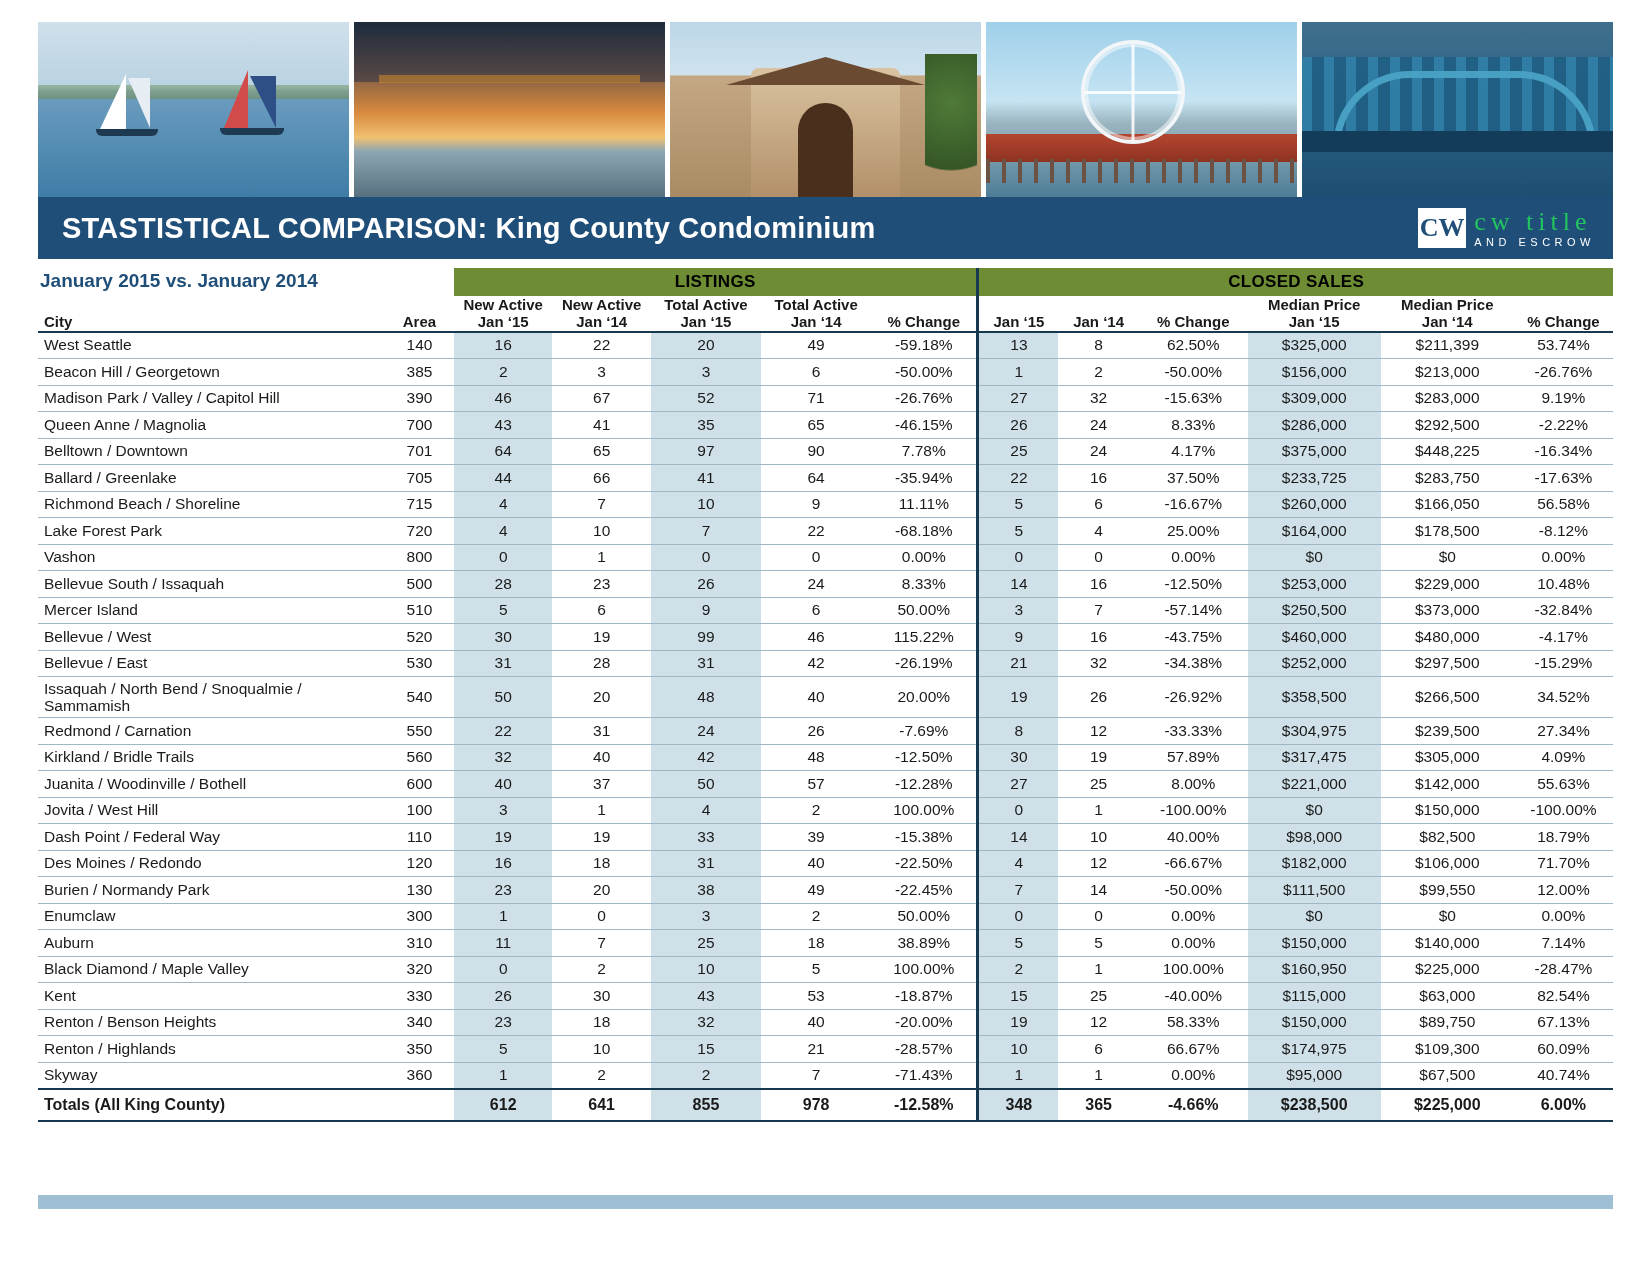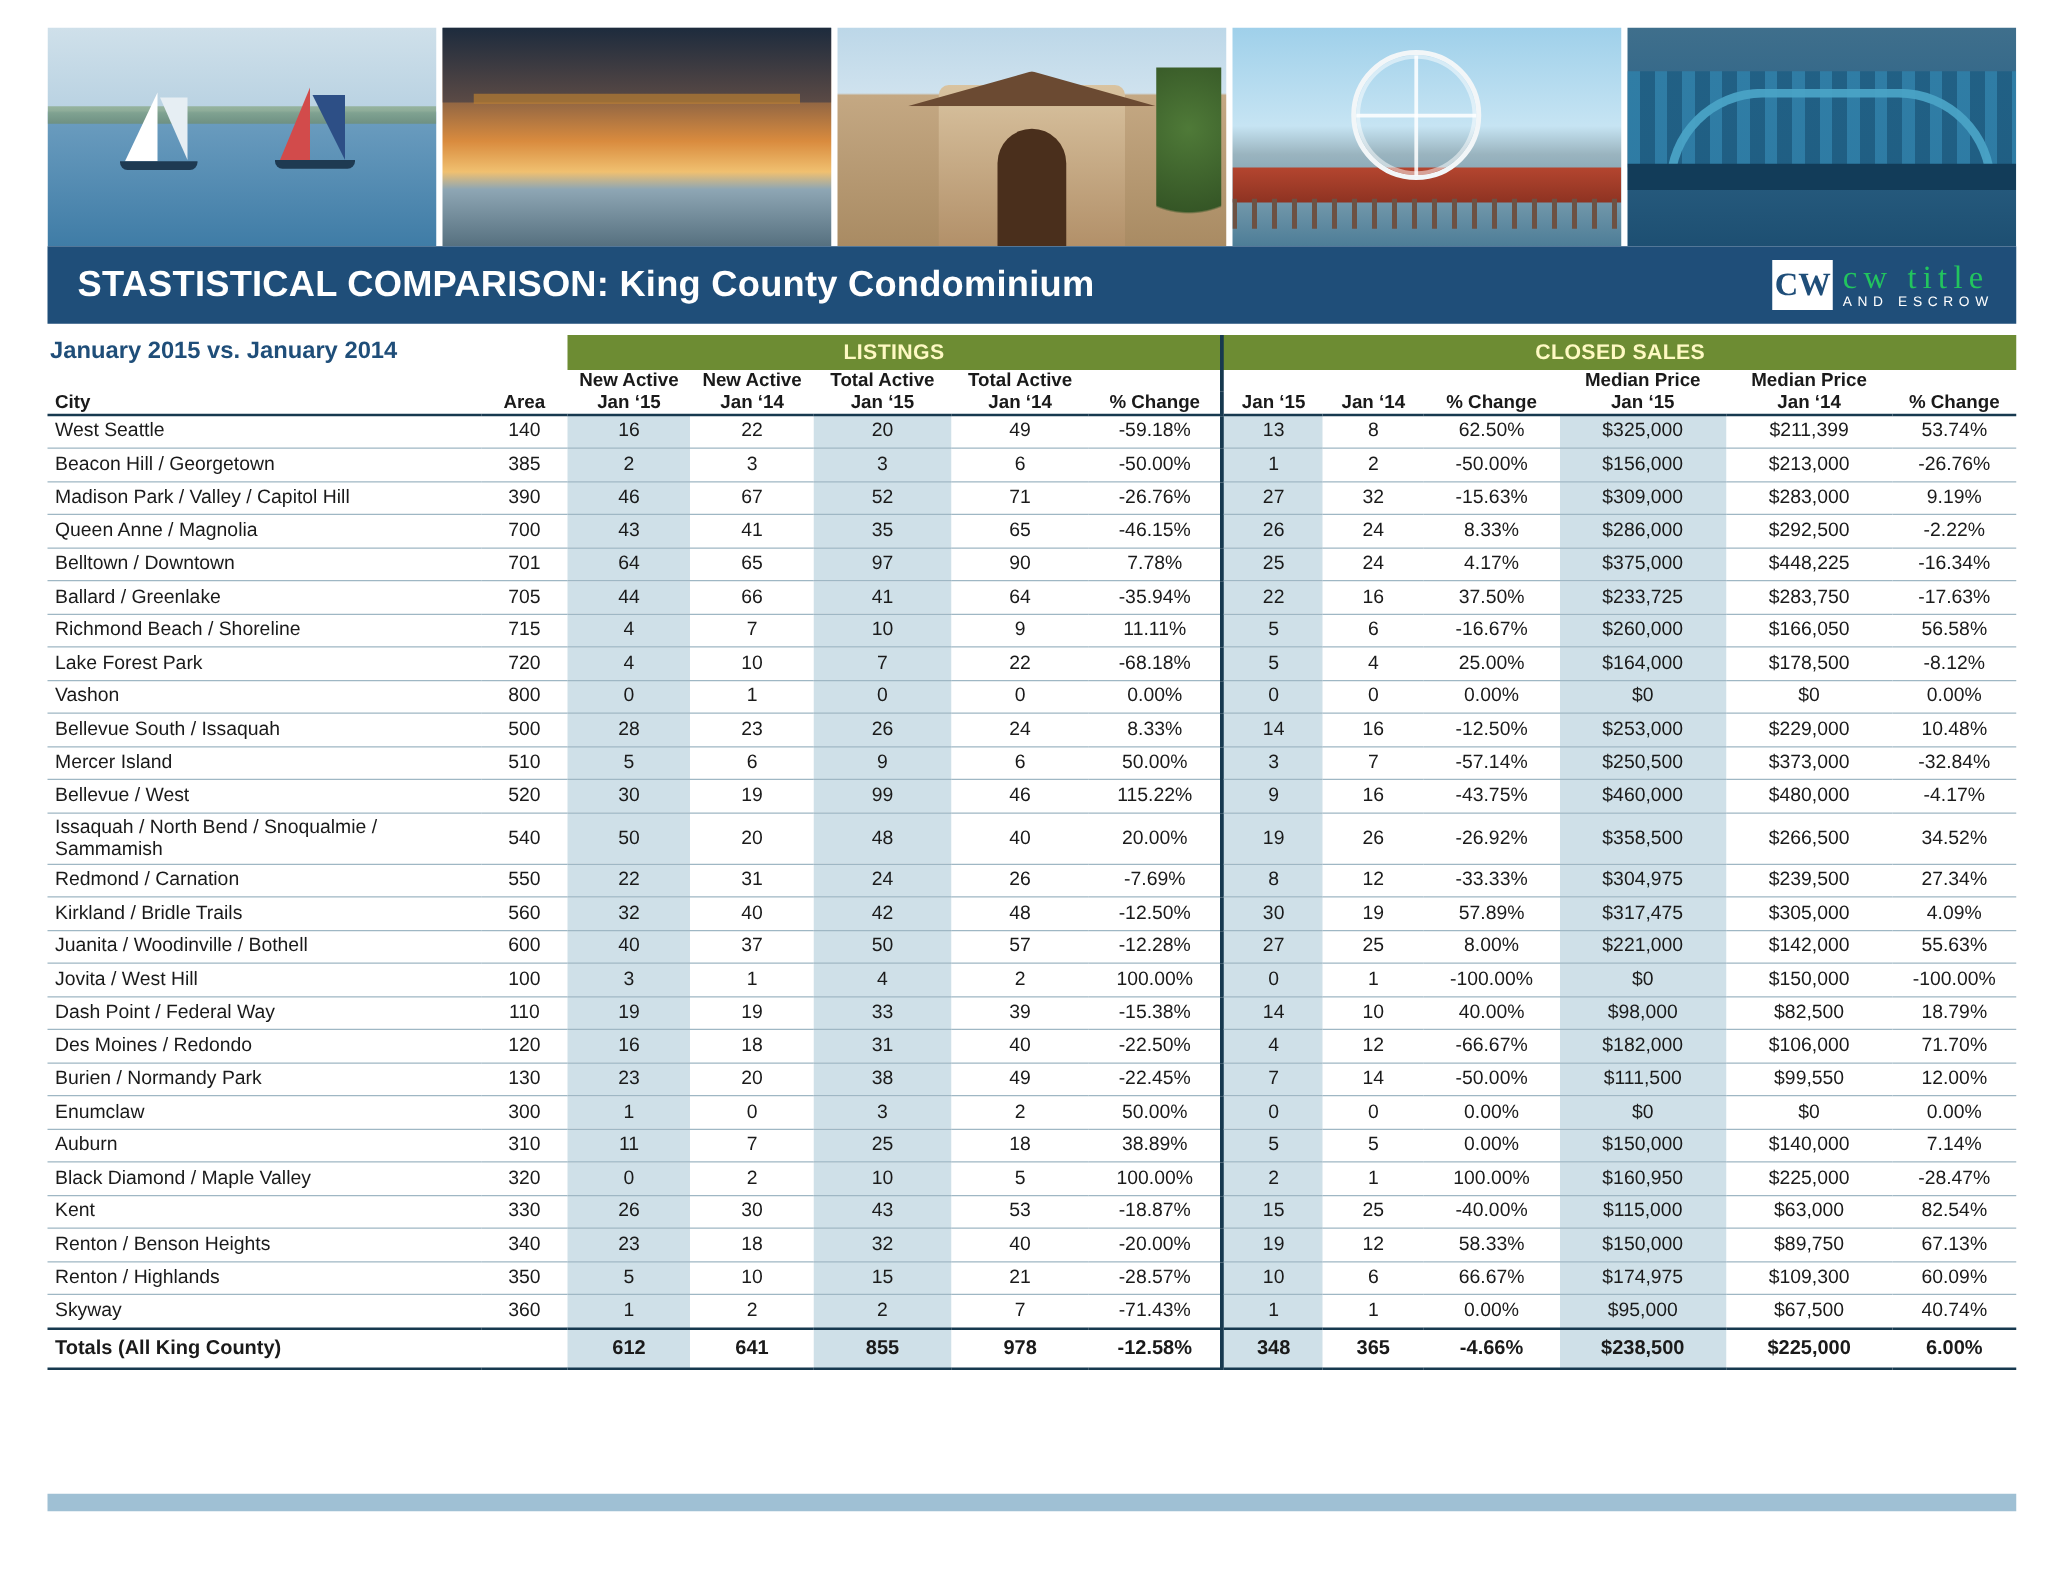--- a/index.html
+++ b/index.html
@@ -200,21 +200,21 @@
     border-collapse: collapse;
     width: 1575px;
     font-size: 15.5px;
   }
   table.main td, table.main th {
     padding: 0;
     vertical-align: middle;
   }
   .grp-head {
     background: #6d8c33;
-    color: #fef9c3;
+    color: #000000;
     font-weight: bold;
     font-size: 17px;
     text-align: center;
     height: 26px;
     letter-spacing: .3px;
   }
   .blank-head { background: #ffffff; border: none; }
   .colhead {
     font-weight: bold;
     font-size: 15px;
@@ -529,20 +529,35 @@
             <td class="num">46</td>
             <td class="num">115.22%</td>
             <td class="num shade sep-left">9</td>
             <td class="num">16</td>
             <td class="num">-43.75%</td>
             <td class="num shade">$460,000</td>
             <td class="num">$480,000</td>
             <td class="num">-4.17%</td>
           </tr>
           <tr class="row">
+            <td class="city">Bellevue / East</td>
+            <td class="num">530</td>
+            <td class="num shade">31</td>
+            <td class="num">28</td>
+            <td class="num shade">31</td>
+            <td class="num">42</td>
+            <td class="num">-26.19%</td>
+            <td class="num shade sep-left">21</td>
+            <td class="num">32</td>
+            <td class="num">-34.38%</td>
+            <td class="num shade">$252,000</td>
+            <td class="num">$297,500</td>
+            <td class="num">-15.29%</td>
+          </tr>
+          <tr class="row">
             <td class="city two-line" style="white-space: normal; height: 40px;">Issaquah / North Bend / Snoqualmie / Sammamish</td>
             <td class="num" style="height: 40px;">540</td>
             <td class="num shade" style="height: 40px;">50</td>
             <td class="num" style="height: 40px;">20</td>
             <td class="num shade" style="height: 40px;">48</td>
             <td class="num" style="height: 40px;">40</td>
             <td class="num" style="height: 40px;">20.00%</td>
             <td class="num shade sep-left" style="height: 40px;">19</td>
             <td class="num" style="height: 40px;">26</td>
             <td class="num" style="height: 40px;">-26.92%</td>

